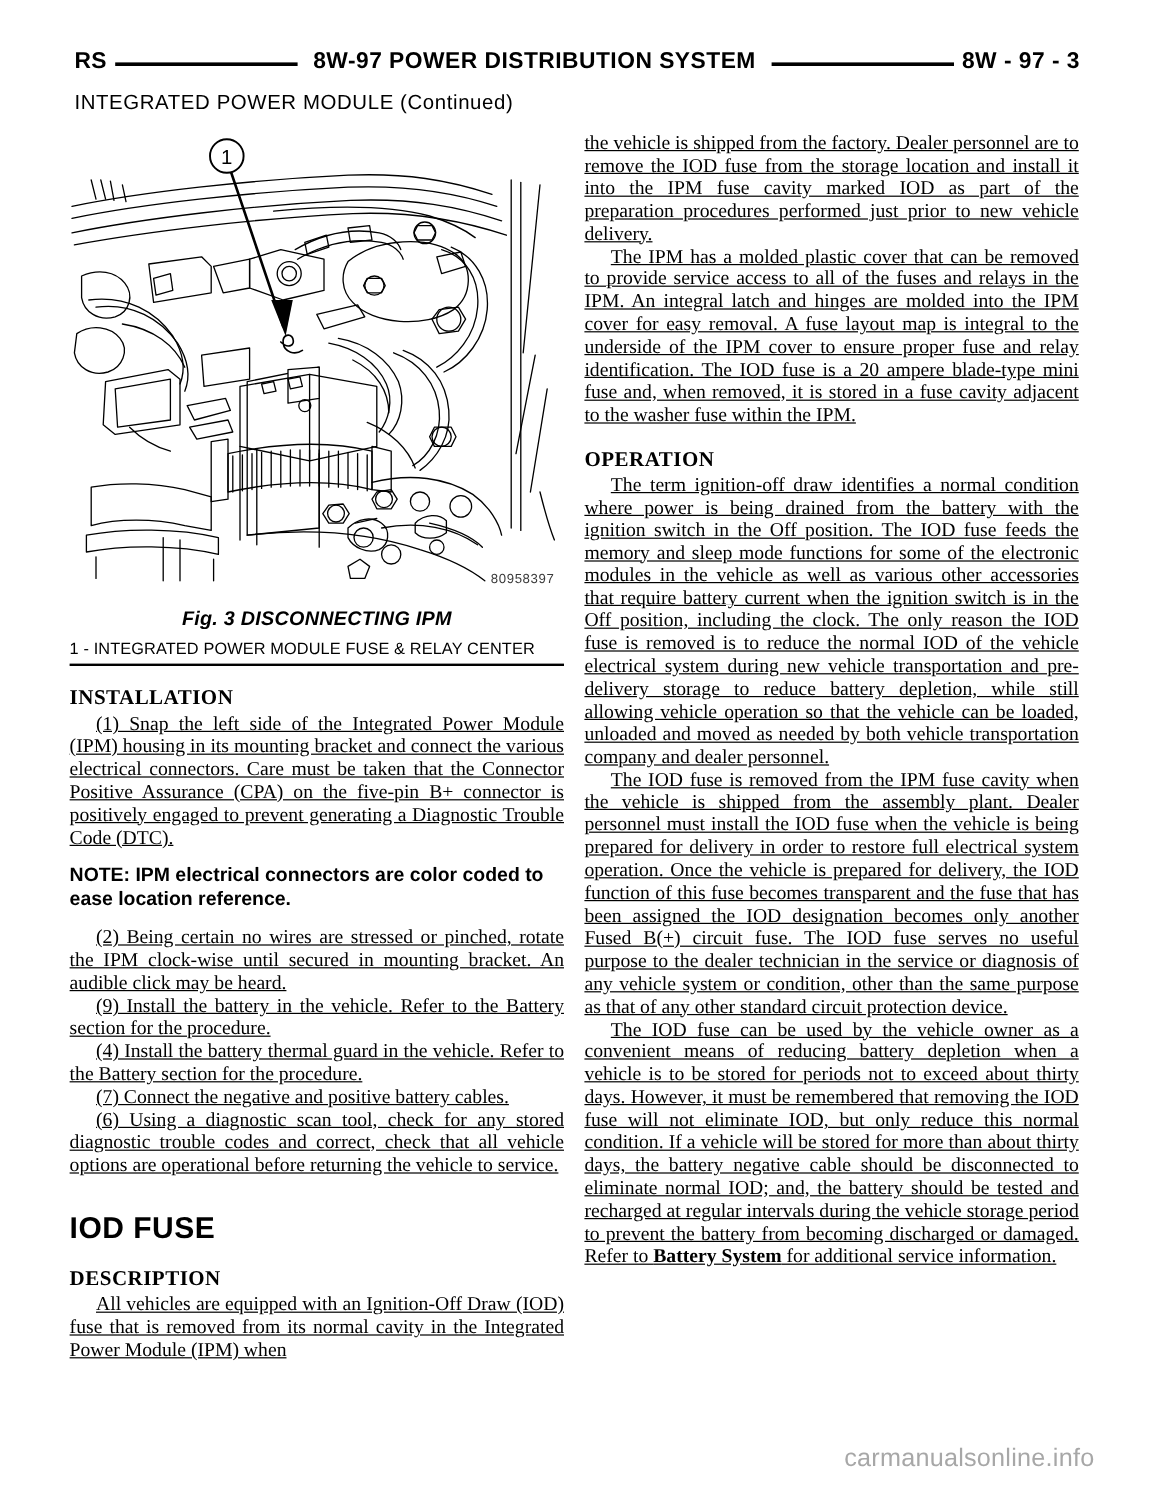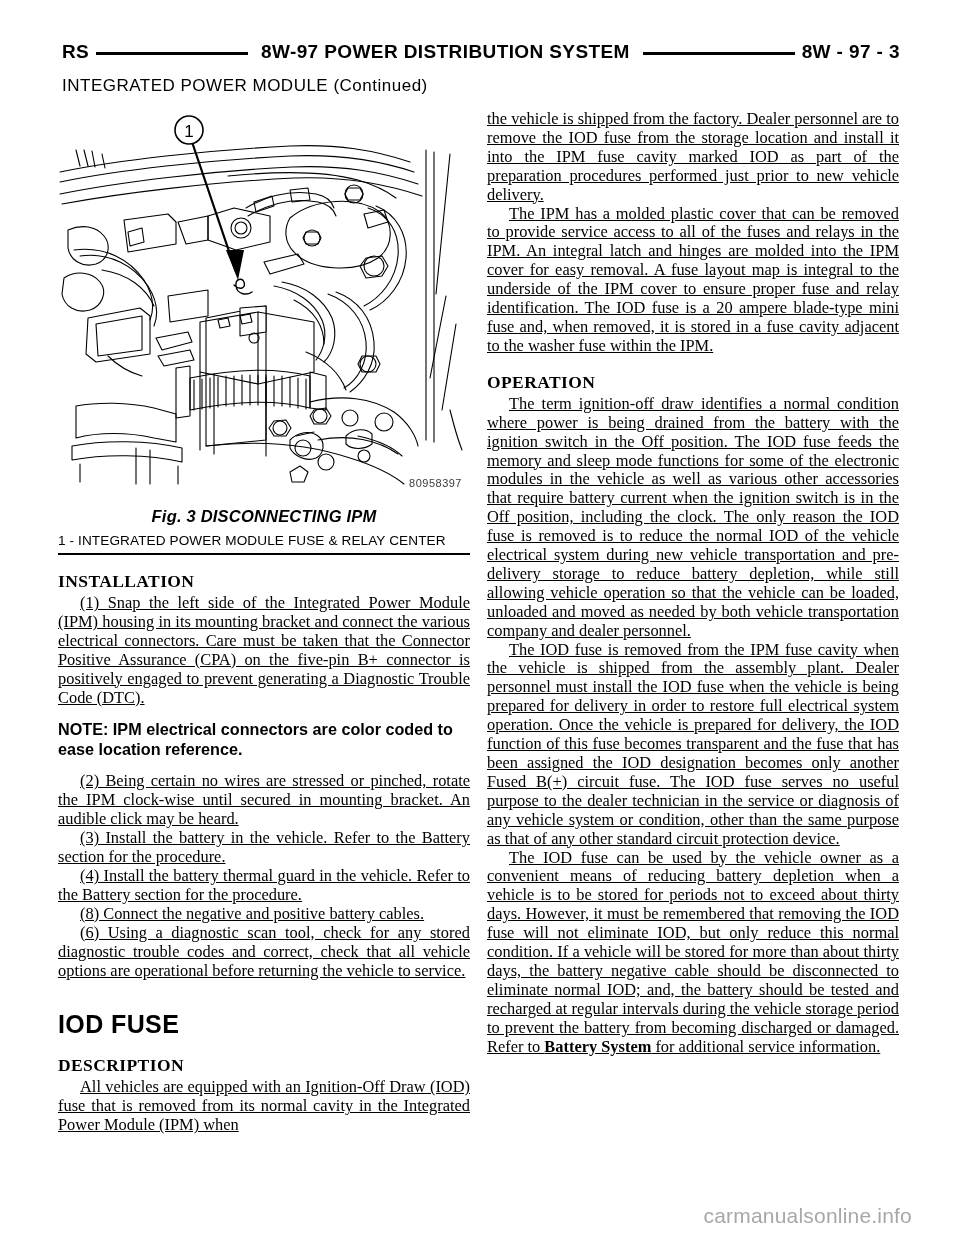--- a/index.html
+++ b/index.html
@@ -300,23 +300,23 @@
 
       <div class="fig-caption">Fig. 3 DISCONNECTING IPM</div>
       <div class="fig-legend">1 - INTEGRATED POWER MODULE FUSE &amp; RELAY CENTER</div>
       <div class="fig-rule"></div>
     </div>
 
     <h2 class="section">INSTALLATION</h2>
     <p class="body">(1) Snap the left side of the Integrated Power Module (IPM) housing in its mounting bracket and connect the various electrical connectors. Care must be taken that the Connector Positive Assurance (CPA) on the five-pin B+ connector is positively engaged to prevent generating a Diagnostic Trouble Code (DTC).</p>
     <p class="note">NOTE: IPM electrical connectors are color coded to ease location reference.</p>
     <p class="body">(2) Being certain no wires are stressed or pinched, rotate the IPM clock-wise until secured in mounting bracket. An audible click may be heard.</p>
-    <p class="body">(3) Install the battery in the vehicle. Refer to the Battery section for the procedure.</p>
+    <p class="body">(9) Install the battery in the vehicle. Refer to the Battery section for the procedure.</p>
     <p class="body">(4) Install the battery thermal guard in the vehicle. Refer to the Battery section for the procedure.</p>
-    <p class="body">(8) Connect the negative and positive battery cables.</p>
+    <p class="body">(7) Connect the negative and positive battery cables.</p>
     <p class="body">(6) Using a diagnostic scan tool, check for any stored diagnostic trouble codes and correct, check that all vehicle options are operational before returning the vehicle to service.</p>
 
     <h1 class="bigsection">IOD FUSE</h1>
     <h2 class="section">DESCRIPTION</h2>
     <p class="body">All vehicles are equipped with an Ignition-Off Draw (IOD) fuse that is removed from its normal cavity in the Integrated Power Module (IPM) when</p>
   </div>
 
   <div class="col col-right">
     <p class="body cont">the vehicle is shipped from the factory. Dealer personnel are to remove the IOD fuse from the storage location and install it into the IPM fuse cavity marked IOD as part of the preparation procedures performed just prior to new vehicle delivery.</p>
     <p class="body">The IPM has a molded plastic cover that can be removed to provide service access to all of the fuses and relays in the IPM. An integral latch and hinges are molded into the IPM cover for easy removal. A fuse layout map is integral to the underside of the IPM cover to ensure proper fuse and relay identification. The IOD fuse is a 20 ampere blade-type mini fuse and, when removed, it is stored in a fuse cavity adjacent to the washer fuse within the IPM.</p>

